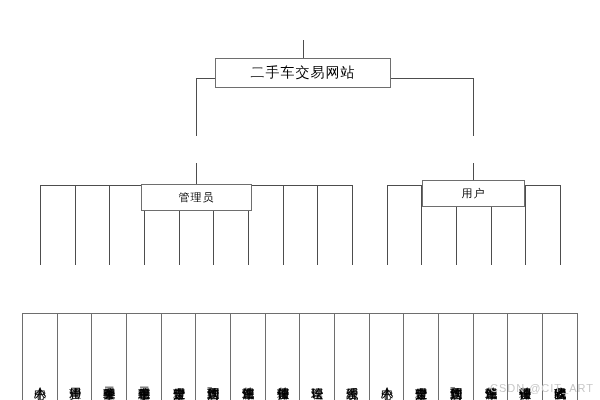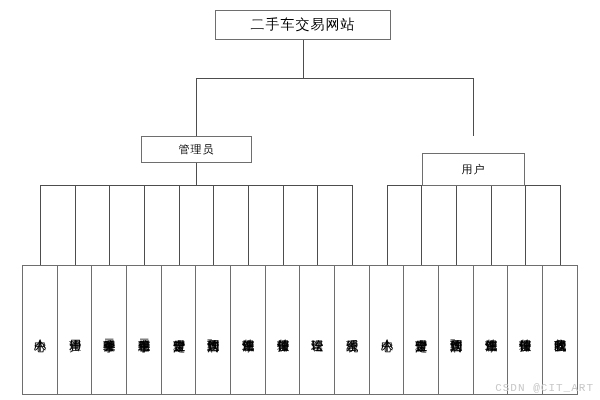--- a/index.html
+++ b/index.html
@@ -16,20 +16,21 @@
   .node{
     position:absolute;
     box-sizing:border-box;
     border:1px solid #6e6e6e;
     background:#ffffff;
     color:#000000;
     display:flex;
     align-items:center;
     justify-content:center;
     z-index:3;
+    margin-top:48px;
   }
   .node-root{
     font-size:14px;
     letter-spacing:1px;
   }
   .node-l2{
     font-size:11px;
     letter-spacing:1px;
   }
   .leaf{
@@ -52,35 +53,35 @@
   .conn.v{width:1px;}
   .watermark{
     position:absolute;
     right:6px;
     bottom:6px;
     font-size:11px;
     color:#c8c8c8;
     letter-spacing:1px;
     z-index:5;
     pointer-events:none;
-    font-family:Liberation Mono, monospace;
+    font-family:Liberation Sans, sans-serif;
   }
 </style>
 </head>
 <body>
 
 <div id="diagram">
     <div class="node node-root" style="left: 215px; top: 10px; width: 176px; height: 30px; border-color: rgb(110, 110, 110);">
       <div class="">二手车交易网站</div>
     </div>
     <div class="conn v" style="left: 303px; top: 40px; width: 1px; height: 38px; background: rgb(77, 77, 77);"></div>
     <div class="node node-l2" style="left: 141px; top: 136px; width: 111px; height: 27px; border-color: rgb(110, 110, 110);">
       <div class="">管理员</div>
     </div>
-    <div class="node node-l2" style="left: 422px; top: 153px; width: 103px; height: 33px; border-color: rgb(110, 110, 110);">
+    <div class="node node-l2" style="left: 422px; top: 132px; width: 103px; height: 27px; border-color: rgb(110, 110, 110);">
       <div class="">用户</div>
     </div>
     <div class="conn h" style="left: 196px; top: 78px; width: 277px; height: 1px; background: rgb(77, 77, 77);"></div>
     <div class="conn v" style="left: 196px; top: 78px; width: 1px; height: 58px; background: rgb(77, 77, 77);"></div>
     <div class="conn v" style="left: 473px; top: 78px; width: 1px; height: 58px; background: rgb(77, 77, 77);"></div>
     <div class="node leaf" style="left: 22px; top: 265px; width: 36px; height: 130px; border-color: rgb(110, 110, 110);">
       <div class="">个人中心</div>
     </div>
     <div class="conn v" style="left: 40px; top: 185px; width: 1px; height: 80px; background: rgb(77, 77, 77);"></div>
     <div class="node leaf" style="left: 57px; top: 265px; width: 36px; height: 130px; border-color: rgb(110, 110, 110);">

